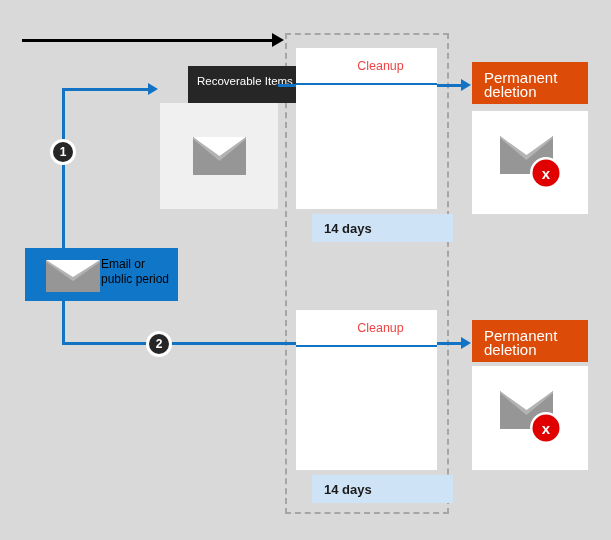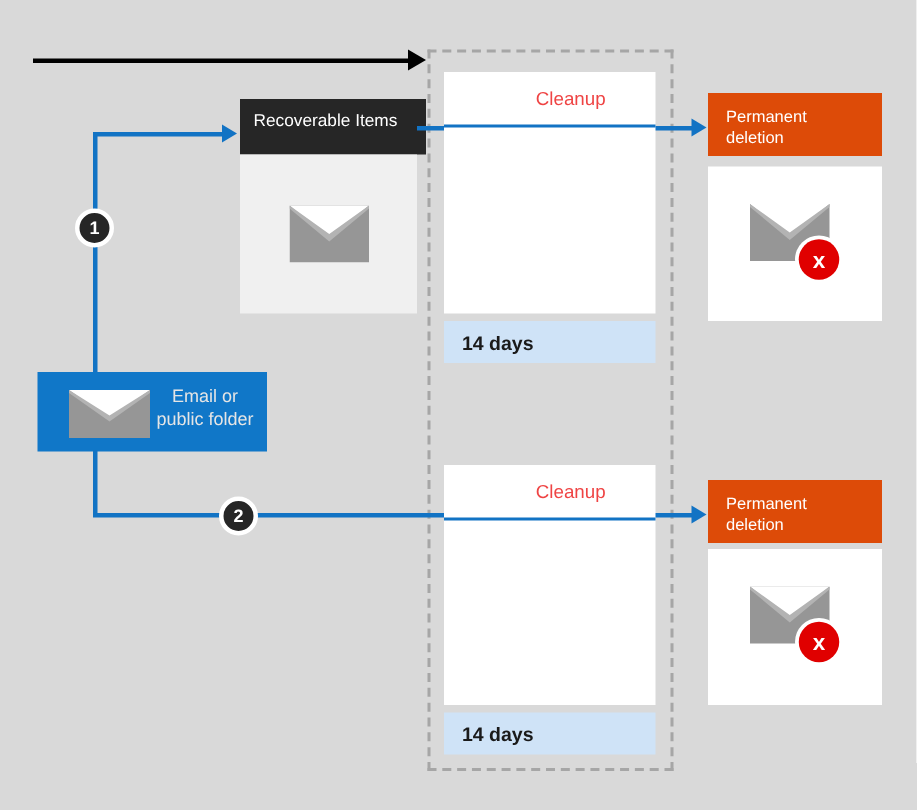--- a/index.html
+++ b/index.html
@@ -40,52 +40,53 @@
 
   
   .hdr-dark{
     background:#262626;color:#ffffff;
     font-size:11.5px;line-height:14px;
     padding:8px 0 0 9px;
     box-sizing:border-box;
   }
   .hdr-orange{
     background:#dd4b08;color:#ffffff;
-    font-size:11px;line-height:14px;
+    font-size:15px;line-height:14px;
     padding:9px 0 0 12px;
     box-sizing:border-box;
   }
   .panel-grey{ background:#f0f0f0; }
   .panel-white{ background:#ffffff; }
   .days-bar{
     background:#cfe3f7;color:#1a1a1a;
     font-weight:bold;font-size:13px;
     padding-left:12px;
     display:flex;align-items:center;
     box-sizing:border-box;
+    margin-left:16px;
   }
   .cleanup-title{
     width:100%;text-align:center;
     font-size:12.5px;color:#ef4444;
     padding-top:11px;
     box-sizing:border-box;
     padding-left:28px;
   }
   .cleanup-rule{
     position:absolute;left:0;right:0;top:35px;height:2px;background:#1273c4;
   }
 
   
   #email-box{
     left:25px; top:248px; width:153px; height:53px;
     background:#1077c8;
   }
   #email-box .lbl{
     position:absolute; right:9px; top:9px;
-    color:#e5e5e5; font-size:12px; line-height:15px; text-align:center;
+    color:#000000; font-size:12px; line-height:15px; text-align:left;
   }
 
   
   .bl{ background:#1273c4; }
   .blue-arrow-head{
     width:0;height:0;
     border-top:6px solid transparent;
     border-bottom:6px solid transparent;
     border-left:10px solid #1273c4;
   }
@@ -116,21 +117,21 @@
   <div class="abs bl" style="left:62px; top:88px; width:3px; height:162px;"></div>
 
   <div class="abs bl" style="left:62px; top:88px; width:86px; height:3px;"></div>
   <div class="abs blue-arrow-head" style="left:148px; top:83px;"></div>
 
   <div class="abs step-circle" style="left:50px; top:139px;">
     <span>1</span>
   </div>
 
   <div class="abs" style="left:160px; top:66px; width:118px; height:143px;">
-    <div class="hdr-dark" style="width:124px;height:37px;">
+    <div class="hdr-dark" style="width:124px;height:37px;margin-left:28px;">
       <div>Recoverable Items</div>
     </div>
     <div class="panel-grey" style="position:relative;width:118px;height:106px;">
       <div class="env" style="left:33px; top:34px;">
         <svg width="53" height="38" viewBox="0 0 53 38" aria-hidden="true">
           <rect x="0" y="0" width="53" height="38" fill="#969696"></rect>
           <polygon points="0,0 53,0 26.5,22" fill="#ffffff"></polygon>
           <polygon points="0,2 26.5,24 53,2 53,0 26.5,19 0,0" fill="#b3b3b3"></polygon>
         </svg>
       </div>
@@ -170,21 +171,21 @@
   <div class="abs" id="email-box">
     <div class="env" style="left:21px; top:12px;">
       <svg width="54" height="32" viewBox="0 0 54 32" aria-hidden="true">
         <rect x="0" y="0" width="54" height="32" fill="#969696"></rect>
         <polygon points="0,0 54,0 27,19" fill="#ffffff"></polygon>
         <polygon points="0,2 27,21 54,2 54,0 27,17 0,0" fill="#b3b3b3"></polygon>
       </svg>
     </div>
     <div class="lbl">
       <div>Email or</div>
-      <div>public folder</div>
+      <div>public period</div>
     </div>
   </div>
 
   <div class="abs bl" style="left:62px; top:300px; width:3px; height:44px;"></div>
   <div class="abs bl" style="left:62px; top:342px; width:402px; height:3px;"></div>
   <div class="abs blue-arrow-head" style="left:461px; top:337px;"></div>
 
   <div class="abs step-circle" style="left:146px; top:331px;">
     <span>2</span>
   </div>

